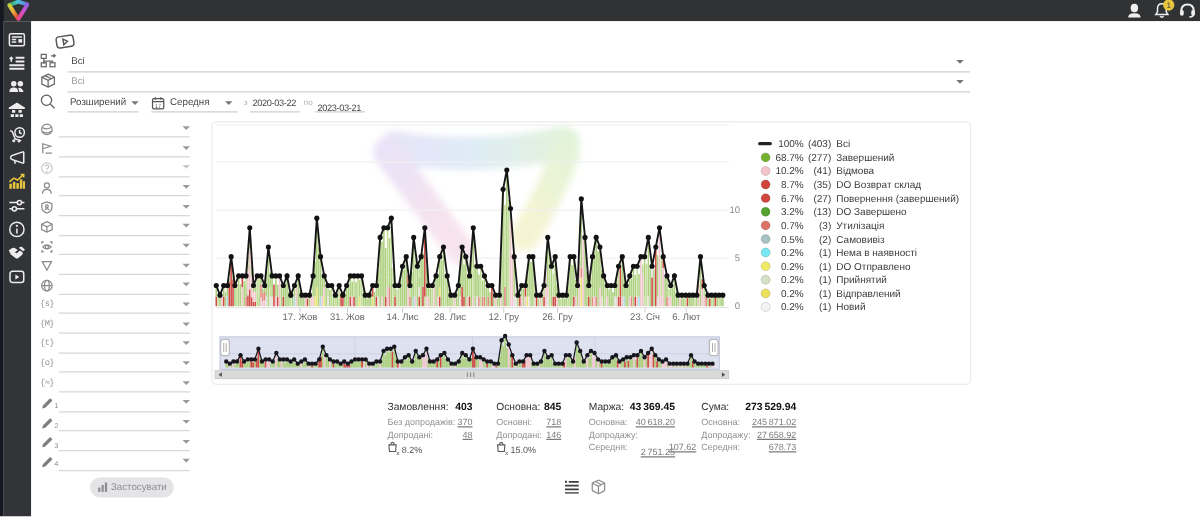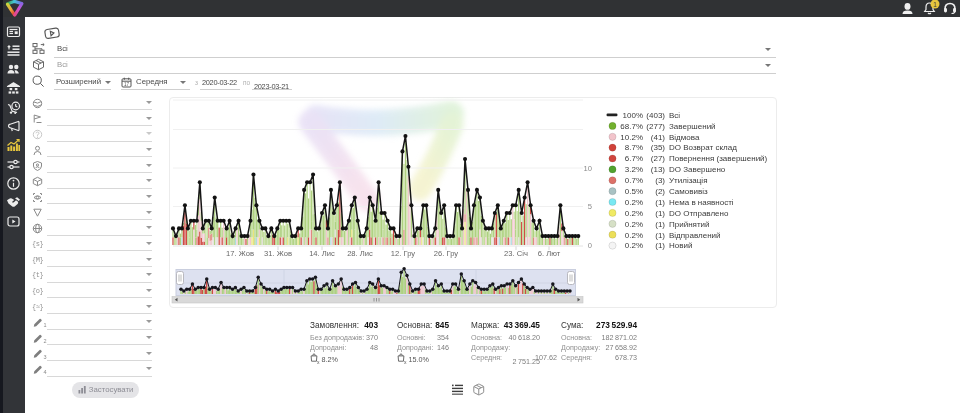--- a/index.html
+++ b/index.html
@@ -17,21 +17,21 @@
 .seld { position:absolute; font-size:7.4px; letter-spacing:-0.3px; color:#4a4a4a; }
 .uline { position:absolute; height:1px; background:#cfcfcf; }
 .scaret { position:absolute; width:0; height:0; border-left:3.2px solid transparent; border-right:3.2px solid transparent; border-top:3.8px solid #777; }
 .lt { font-size:8px; fill:#3b3b3b; font-family:"Liberation Sans",sans-serif; }
 .xl { font-size:7.6px; fill:#676767; font-family:"Liberation Sans",sans-serif; }
 .yl { font-size:7.6px; fill:#8a8a8a; font-family:"Liberation Sans",sans-serif; }
 .card { position:absolute; left:169px; top:97px; width:608px; height:211px; border:1px solid #ececec; border-radius:4px; background:#fff; }
 .st { position:absolute; font-size:8.2px; color:#333; }
 .stv { position:absolute; font-size:8.3px; color:#111; font-weight:bold; text-align:right; }
 .ss { position:absolute; font-size:7.2px; color:#909090; }
-.ssv { position:absolute; font-size:7.2px; color:#7c7c7c; text-align:right; }
+.ssv { position:absolute; font-size:7.2px; color:#7c7c7c; text-align:right;text-decoration:underline; }
 .spct { position:absolute; font-size:7.2px; color:#555; }
 .spx { font-size:5px; vertical-align:-2px; margin-left:-1px; }
 .btn { position:absolute; left:72px; top:382px; width:67px; height:15.5px; background:#e4e4e7; border-radius:8px; color:#8d8d95; font-size:7.8px; text-align:center; line-height:15.5px; }
 </style></head>
 <body>
 <div class="topbar"></div>
 <svg class="abs" style="left:5px;top:0px" width="19" height="17" viewBox="0 0 16 15">
 <defs>
 <linearGradient id="tTop" x1="0" y1="0" x2="1" y2="0">
         <stop offset="0" stop-color="#3e9b44"></stop>
@@ -1465,39 +1465,39 @@
 <div class="ssv" style="left:310px;width:68px;top:332.8px">370</div>
 <div class="ss" style="left:310px;top:342.90000000000003px">Допродані:</div>
 <div class="ssv" style="left:310px;width:68px;top:342.90000000000003px">48</div>
 <div class="spct" style="left:310px;top:352.50000000000006px"><svg width="8" height="9" viewBox="0 0 8 9" fill="none" stroke="#5a5a5a" stroke-width="0.9">
       <path d="M1.1 2.9 L6.9 2.9 L6.45 8.2 L1.55 8.2 Z"></path>
       <path d="M2.7 2.8 Q2.7 0.9 4 0.9 Q5.3 0.9 5.3 2.8"></path>
     </svg><span class="spx">x</span>&nbsp;8.2%</div>
 <div class="st" style="left:397px;top:320.5px">Основна:</div>
 <div class="stv" style="left:397px;width:52px;top:320px">845</div>
 <div class="ss" style="left:397px;top:332.8px">Основні:</div>
-<div class="ssv" style="left:397px;width:52px;top:332.8px">354</div>
+<div class="ssv" style="left:397px;width:52px;top:332.8px">718</div>
 <div class="ss" style="left:397px;top:342.90000000000003px">Допродані:</div>
 <div class="ssv" style="left:397px;width:52px;top:342.90000000000003px">146</div>
 <div class="spct" style="left:397px;top:352.50000000000006px"><svg width="8" height="9" viewBox="0 0 8 9" fill="none" stroke="#5a5a5a" stroke-width="0.9">
       <path d="M1.1 2.9 L6.9 2.9 L6.45 8.2 L1.55 8.2 Z"></path>
       <path d="M2.7 2.8 Q2.7 0.9 4 0.9 Q5.3 0.9 5.3 2.8"></path>
     </svg><span class="spx">x</span>&nbsp;15.0%</div>
 <div class="st" style="left:471px;top:320.5px">Маржа:</div>
 <div class="stv" style="left:471px;width:69px;top:320px">43 369.45</div>
 <div class="ss" style="left:471px;top:332.8px">Основна:</div>
 <div class="ssv" style="left:471px;width:69px;top:332.8px">40 618.20</div>
 <div class="ss" style="left:471px;top:342.90000000000003px">Допродажу:</div>
 <div class="ssv" style="left:471px;width:69px;top:357px">2 751.25</div>
 <div class="ss" style="left:471px;top:353.00000000000006px">Середня:</div>
 <div class="ssv" style="left:488px;width:69px;top:353.00000000000006px">107.62</div>
 <div class="st" style="left:561px;top:320.5px">Сума:</div>
 <div class="stv" style="left:561px;width:76px;top:320px">273 529.94</div>
 <div class="ss" style="left:561px;top:332.8px">Основна:</div>
-<div class="ssv" style="left:561px;width:76px;top:332.8px">182 871.02</div>
+<div class="ssv" style="left:561px;width:76px;top:332.8px">245 871.02</div>
 <div class="ss" style="left:561px;top:342.90000000000003px">Допродажу:</div>
 <div class="ssv" style="left:561px;width:76px;top:342.90000000000003px">27 658.92</div>
 <div class="ss" style="left:561px;top:353.00000000000006px">Середня:</div>
 <div class="ssv" style="left:561px;width:76px;top:353.00000000000006px">678.73</div>
 <svg class="abs" style="left:451px;top:383px" width="13" height="13" viewBox="0 0 13 13" fill="none" stroke="#3f3f3f" stroke-width="1.4">
     <rect x="1" y="1.6" width="1.6" height="1.6" fill="#3f3f3f" stroke="none"></rect>
     <line x1="4" y1="2.4" x2="12" y2="2.4"></line>
     <line x1="1" y1="5.4" x2="12" y2="5.4"></line>
     <line x1="1" y1="8.4" x2="12" y2="8.4"></line>
     <line x1="1" y1="11.2" x2="12" y2="11.2" stroke="#6a6a6a"></line>

